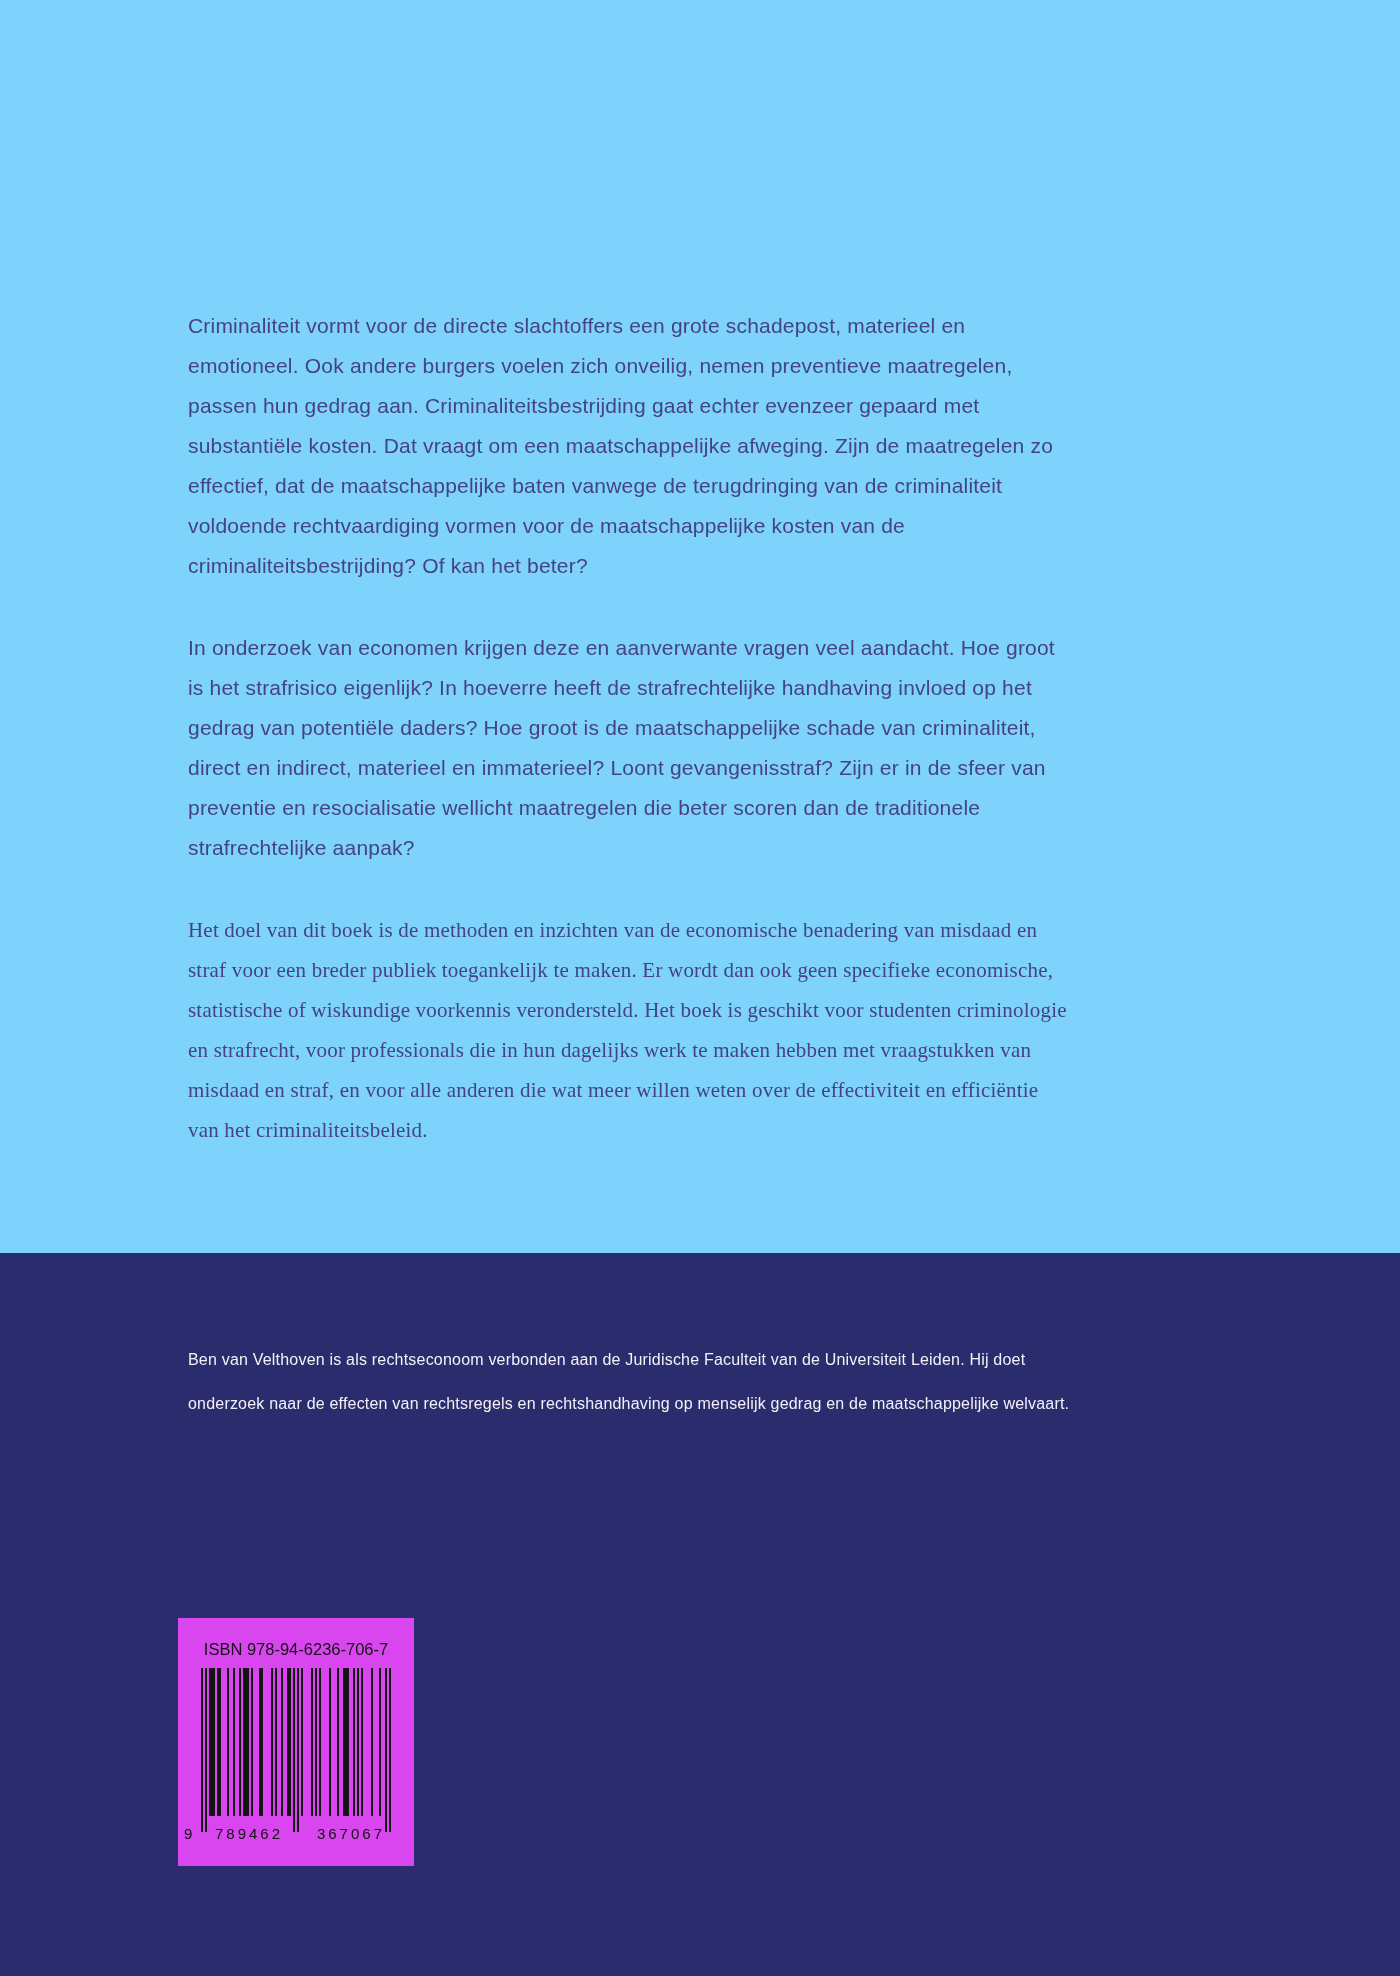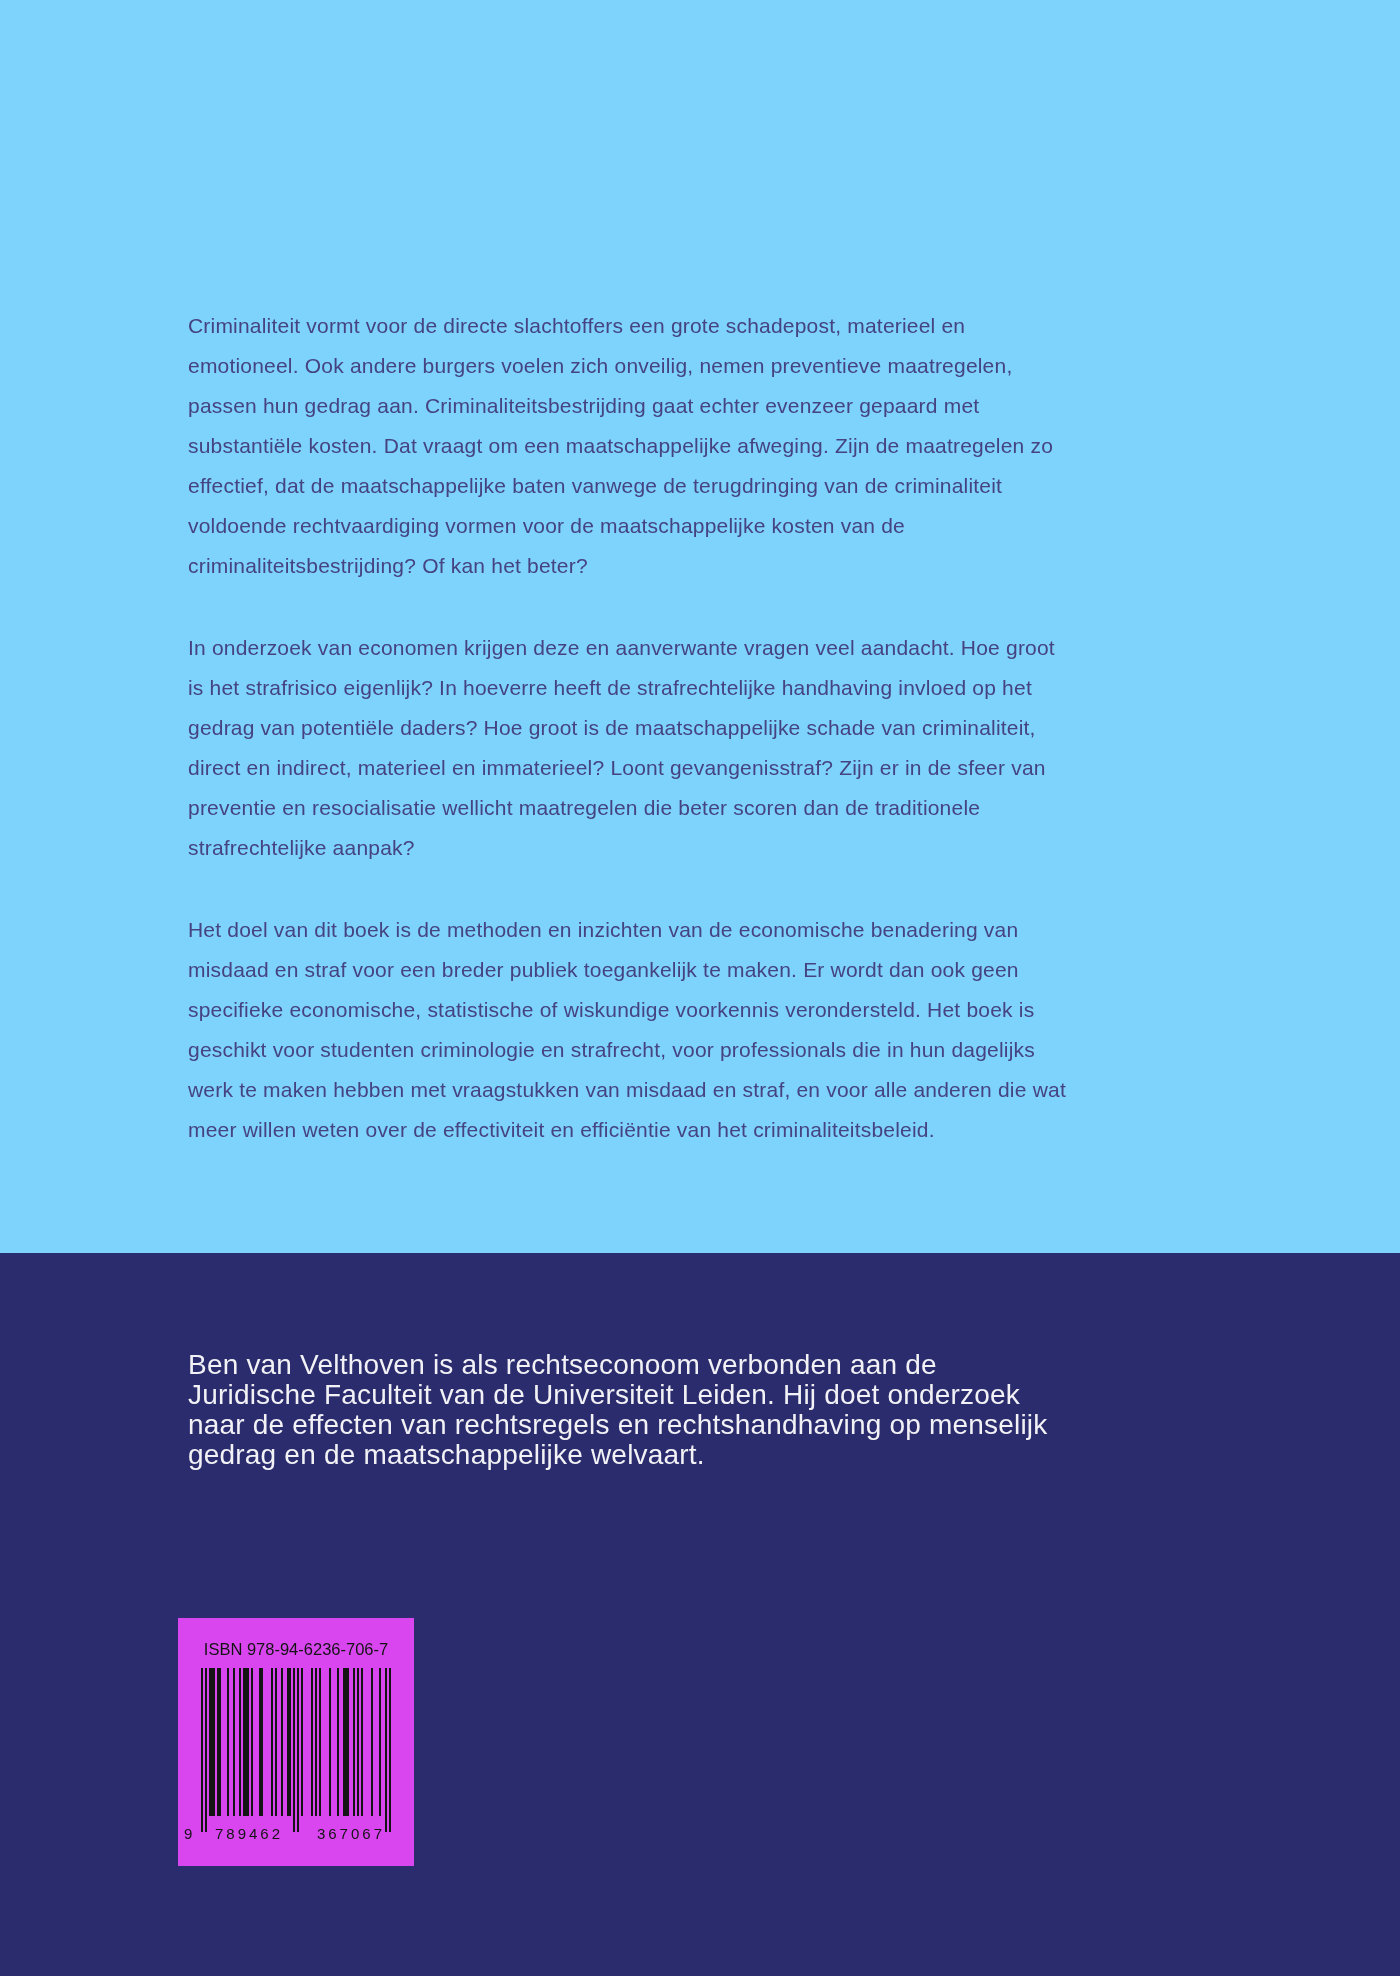--- a/index.html
+++ b/index.html
@@ -21,27 +21,27 @@
   }
   .synopsis {
     position:absolute; left:188px; top:306px;
     width:884px;
     color:#454381;
     font-size:21px;
     line-height:40px;
     letter-spacing:0.2px;
   }
   .synopsis p { margin:0 0 42px 0; }
-  .synopsis p:last-child { margin-bottom:0; }
+  .synopsis p:last-child { margin-bottom:0;font-family:Liberation Serif, serif; }
   .bio {
     position:absolute; left:188px; top:1322px;
     width:884px;
     color:#f2f2f6;
-    font-size:28px;
-    line-height:30px;
+    font-size:16px;
+    line-height:44px;
     letter-spacing:0.2px;
   }
   .isbn-box {
     position:absolute; left:178px; top:1618px;
     width:236px; height:248px;
     background:#d946ef;
   }
   .isbn-label {
     margin-top:22px;
     text-align:center;

